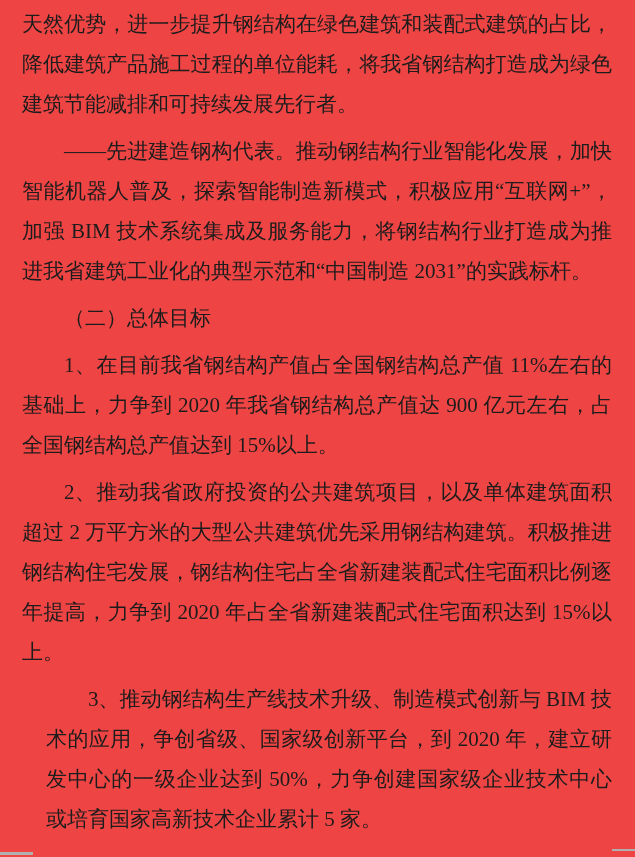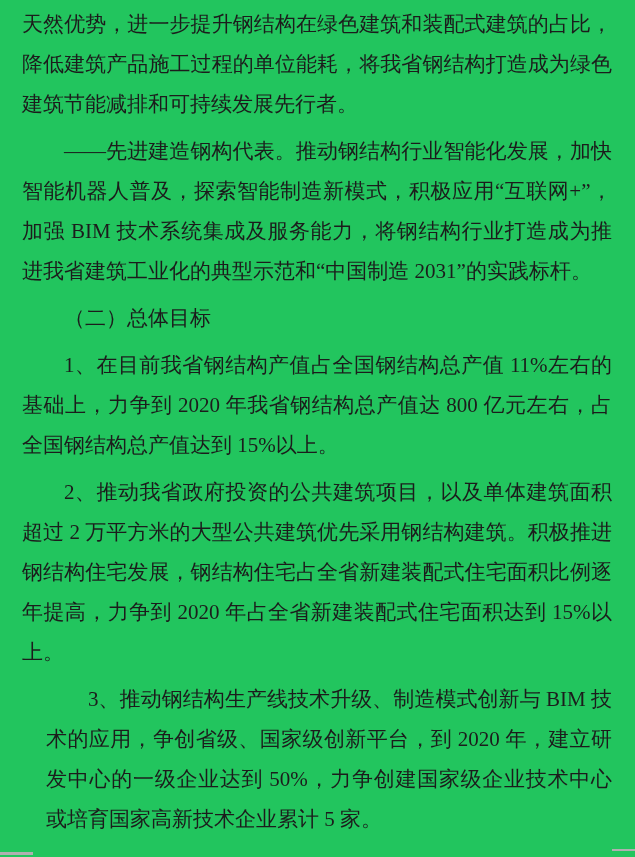--- a/index.html
+++ b/index.html
@@ -4,21 +4,21 @@
 <style>
   html, body {
     margin: 0;
     padding: 0;
     background: #ffffff;
   }
   .page {
     position: relative;
     width: 635px;
     height: 857px;
-    background: #22c55e;
+    background: #ef4444;
     box-sizing: border-box;
     padding: 4px 23px 0 22px;
     font-family: "Liberation Serif", "DejaVu Serif", serif;
     font-size: 21px;
     line-height: 40px;
     color: #1c1c1c;
     overflow: hidden;
   }
   .para {
     margin: 0 0 7px 0;
@@ -44,21 +44,21 @@
 <body>
 
 <div class="page">
 
   <p class="para">天然优势，进一步提升钢结构在绿色建筑和装配式建筑的占比，降低建筑产品施工过程的单位能耗，将我省钢结构打造成为绿色建筑节能减排和可持续发展先行者。</p>
 
   <p class="para indent"><span class="bold-lead">——先进建造钢构代表。</span><span>推动钢结构行业智能化发展，加快智能机器人普及，探索智能制造新模式，积极应用“互联网+”，加强 BIM 技术系统集成及服务能力，将钢结构行业打造成为推进我省建筑工业化的典型示范和“中国制造 2031”的实践标杆。</span></p>
 
   <p class="para heading indent">（二）总体目标</p>
 
-  <p class="para indent">1、在目前我省钢结构产值占全国钢结构总产值 11%左右的基础上，力争到 2020 年我省钢结构总产值达 800 亿元左右，占全国钢结构总产值达到 15%以上。</p>
+  <p class="para indent">1、在目前我省钢结构产值占全国钢结构总产值 11%左右的基础上，力争到 2020 年我省钢结构总产值达 900 亿元左右，占全国钢结构总产值达到 15%以上。</p>
 
   <p class="para indent">2、推动我省政府投资的公共建筑项目，以及单体建筑面积超过 2 万平方米的大型公共建筑优先采用钢结构建筑。积极推进钢结构住宅发展，钢结构住宅占全省新建装配式住宅面积比例逐年提高，力争到 2020 年占全省新建装配式住宅面积达到 15%以上。</p>
 
   <p class="para indent">3、推动钢结构生产线技术升级、制造模式创新与 BIM 技术的应用，争创省级、国家级创新平台，到 2020 年，建立研发中心的一级企业达到 50%，力争创建国家级企业技术中心或培育国家高新技术企业累计 5 家。</p>
 
   <div class="edge edge-left"></div>
   <div class="edge edge-right"></div>
 
 </div>
 

